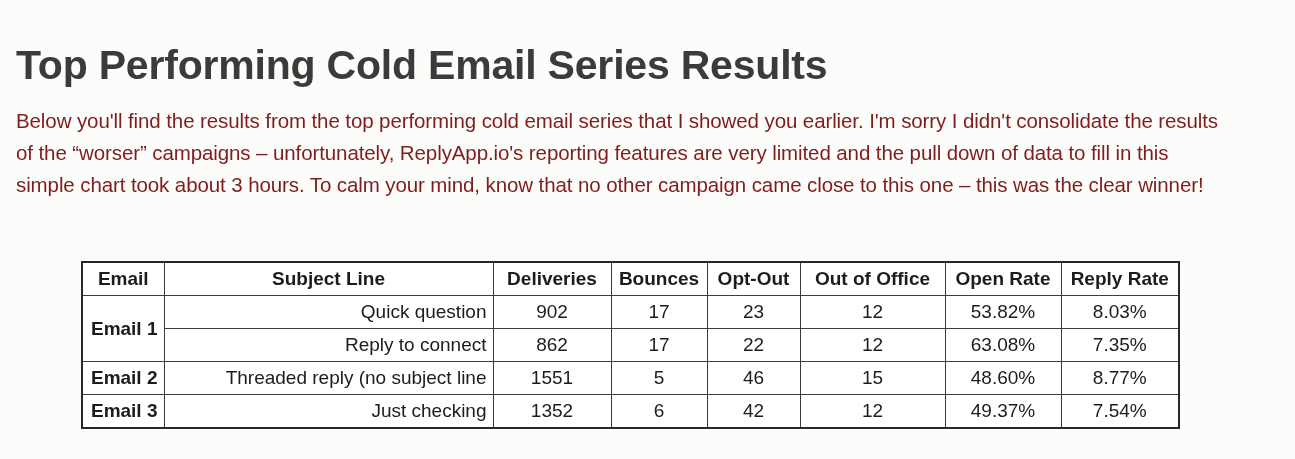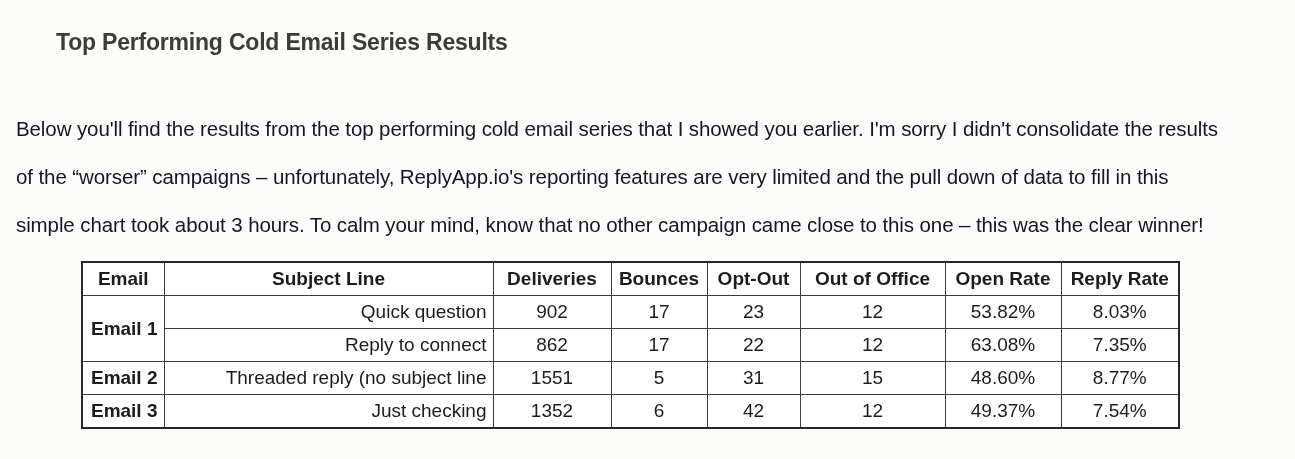--- a/index.html
+++ b/index.html
@@ -17,36 +17,35 @@
     position: relative;
     width: 1295px;
     height: 459px;
     box-sizing: border-box;
     padding: 0;
   }
   .page-title {
     position: absolute;
     left: 16px;
     top: 14px;
-    font-size: 23px;
+    font-size: 41px;
     font-weight: bold;
     color: #3b3b39;
     letter-spacing: -0.2px;
     line-height: 1.2;
     white-space: nowrap;
-    margin-left: 40px;
   }
   .intro-paragraph {
     position: absolute;
     left: 16px;
     top: 84px;
     width: 1215px;
     font-size: 20.5px;
-    color: #0f172a;
-    line-height: 48px;
+    color: #7f1d1d;
+    line-height: 32px;
     letter-spacing: -0.1px;
   }
   .results-table-wrap {
     position: absolute;
     left: 81px;
     top: 261px;
     width: 943px;
   }
   table.results-table {
     border-collapse: collapse;
@@ -142,21 +141,21 @@
           <td class="col-num">22</td>
           <td class="col-num">12</td>
           <td class="col-num">63.08%</td>
           <td class="col-num">7.35%</td>
         </tr>
         <tr>
           <td class="col-email">Email 2</td>
           <td class="col-subject">Threaded reply (no subject line</td>
           <td class="col-num">1551</td>
           <td class="col-num">5</td>
-          <td class="col-num">31</td>
+          <td class="col-num">46</td>
           <td class="col-num">15</td>
           <td class="col-num">48.60%</td>
           <td class="col-num">8.77%</td>
         </tr>
         <tr>
           <td class="col-email">Email 3</td>
           <td class="col-subject">Just checking</td>
           <td class="col-num">1352</td>
           <td class="col-num">6</td>
           <td class="col-num">42</td>

